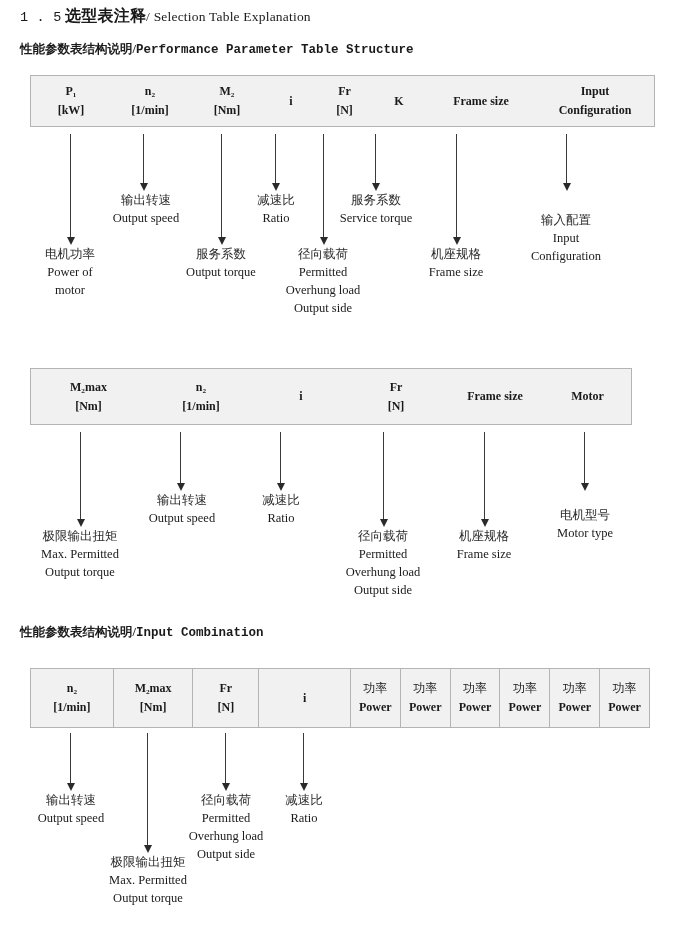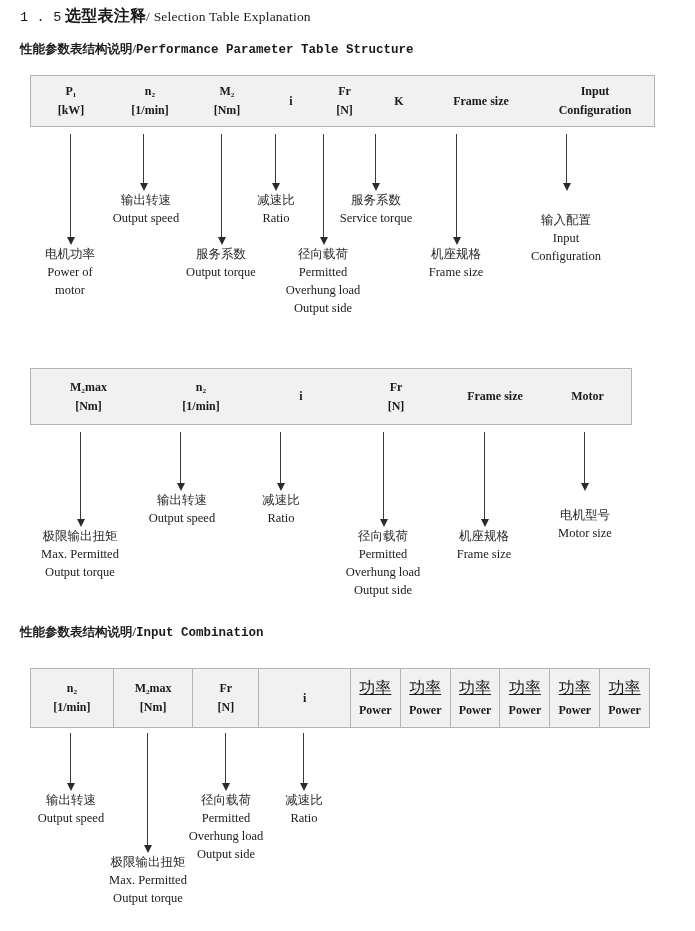--- a/index.html
+++ b/index.html
@@ -46,21 +46,21 @@
     display: flex; flex-direction: column;
     align-items: center; justify-content: center;
     font-family: "Liberation Serif", "DejaVu Serif", serif;
     font-weight: 700;
     font-size: 12px;
     line-height: 1.55;
     text-align: center;
     padding: 0 2px;
   }
   .cell .l1, .cell .l2 { white-space: nowrap; }
-  .cell.cn-h .l1 { font-family: "DejaVu Sans", sans-serif; font-weight: 400; font-size: 16px; text-decoration: underline; }
+  .cell.cn-h .l1 { font-family: "DejaVu Sans", sans-serif; font-weight: 400; font-size: 12px; }
   .cell.ruled + .cell.ruled { border-left: 1px solid #b4b4b4; }
   .cell.ruled:first-child { }
 
   
   .arrow {
     position: absolute;
     width: 1px;
     background: #3a3a3a;
   }
   .arrow::after {
@@ -242,21 +242,21 @@
     <span class="en">Permitted</span>
     <span class="en">Overhung load</span>
     <span class="en">Output side</span>
   </div>
   <div class="ann" style="left:484px; top:527px; transform:translateX(-50%);">
     <span class="cn">机座规格</span>
     <span class="en">Frame size</span>
   </div>
   <div class="ann" style="left:585px; top:506px; transform:translateX(-50%);">
     <span class="cn">电机型号</span>
-    <span class="en">Motor size</span>
+    <span class="en">Motor type</span>
   </div>
 
   <div class="sec-title" style="top:624px;">
     <span class="cn">性能参数表结构说明</span><span class="sep">/</span><span class="en">Input Combination</span>
   </div>
 
   <div class="tbl" style="left:30px; top:668px; width:620px; height:60px;">
     <div class="cell ruled" style="width:82px;">
       <span class="l1">n₂</span>
       <span class="l2">[1/min]</span>

